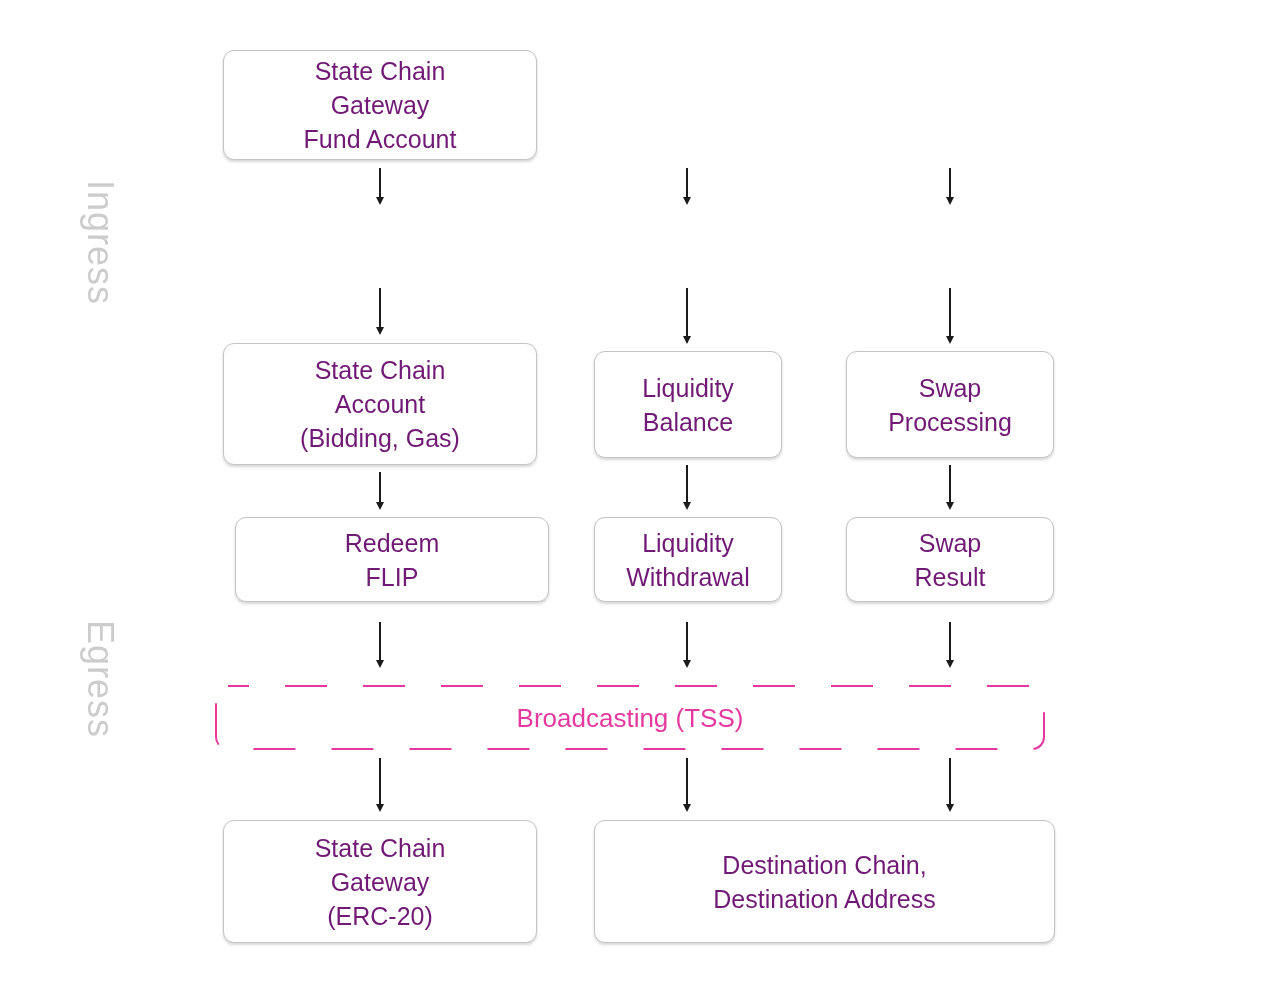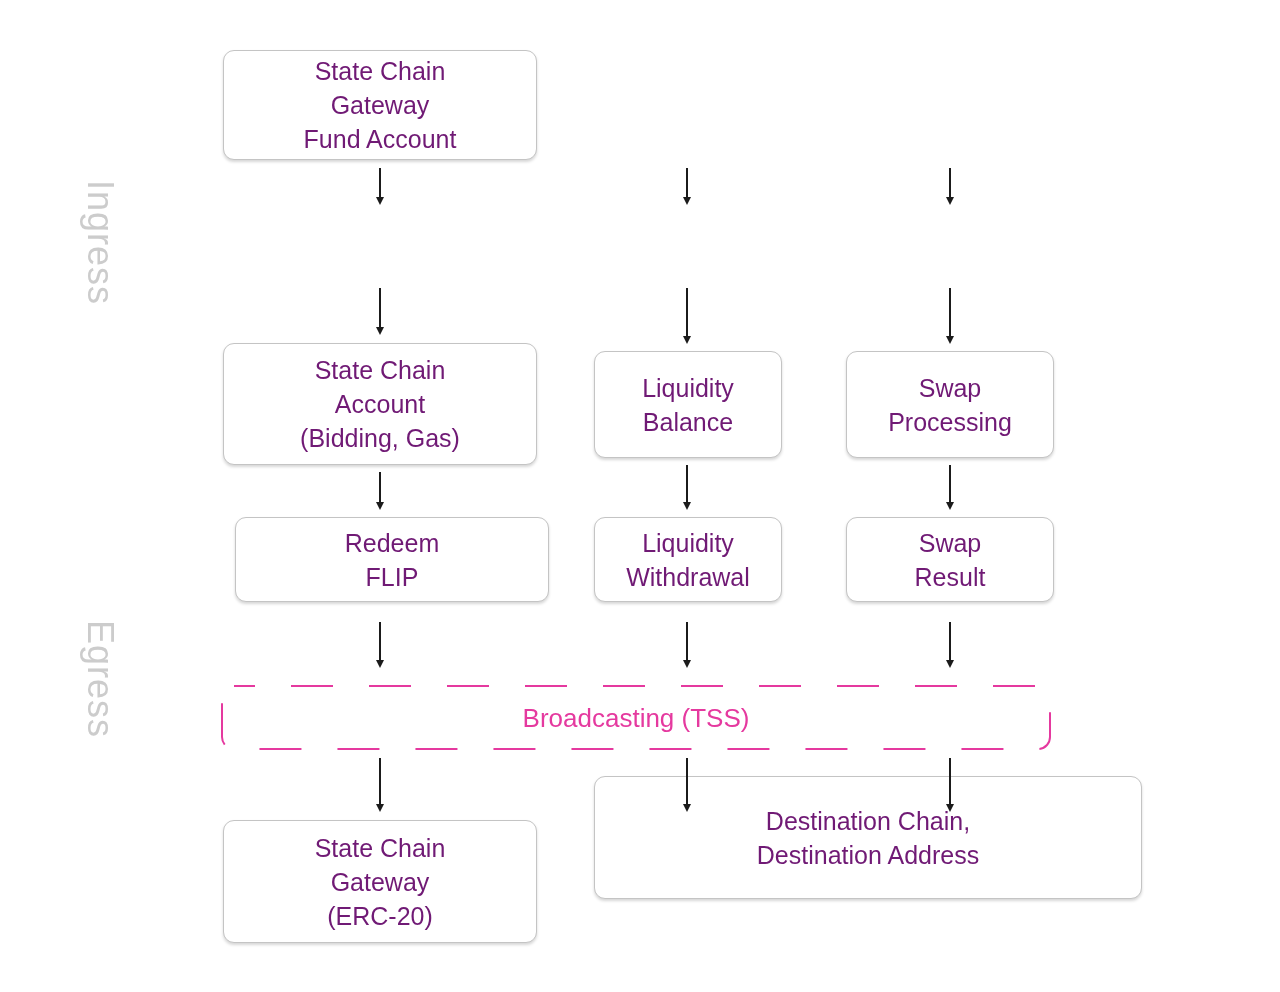--- a/index.html
+++ b/index.html
@@ -32,31 +32,31 @@
 
   .n-a { left: 223px; top:  50px; width: 314px; height: 110px; }
   .n-b { left: 594px; top:  50px; width: 461px; height: 110px; }
   .n-c { left: 223px; top: 343px; width: 314px; height: 122px; }
   .n-d { left: 594px; top: 351px; width: 188px; height: 107px; }
   .n-e { left: 846px; top: 351px; width: 208px; height: 107px; }
   .n-f { left: 223px; top: 517px; width: 314px; height:  85px; margin-left: 12px; }
   .n-g { left: 594px; top: 517px; width: 188px; height:  85px; }
   .n-h { left: 846px; top: 517px; width: 208px; height:  85px; }
   .n-i { left: 223px; top: 820px; width: 314px; height: 123px; }
-  .n-j { left: 594px; top: 776px; width: 548px; height: 123px; }
+  .n-j { left: 594px; top: 820px; width: 461px; height: 123px; }
 
   
   .phase {
     position: absolute;
     display: flex;
     align-items: center;
     justify-content: center;
   }
   .p-wit  { left: 225px; top: 212px; width: 830px; height: 64px; }
-  .p-bro  { left: 221px; top: 685px; width: 830px; height: 65px; }
+  .p-bro  { left: 215px; top: 685px; width: 830px; height: 65px; }
   .phase svg { position: absolute; left: 0; top: 0; }
   .phase .phase-label {
     position: relative;
     font-size: 26px;
     line-height: 30px;
     background: #ffffff;
     padding: 0 10px;
   }
   .p-wit .phase-label { color: #45c98b; }
   .p-bro .phase-label { color: #e5399f; }

